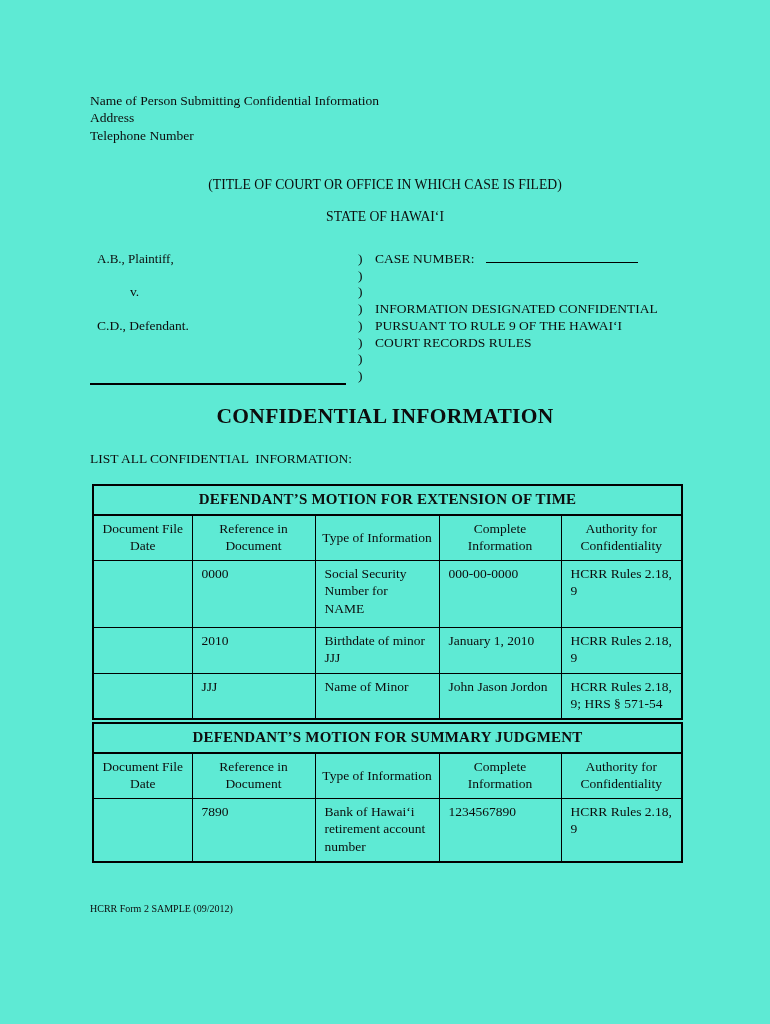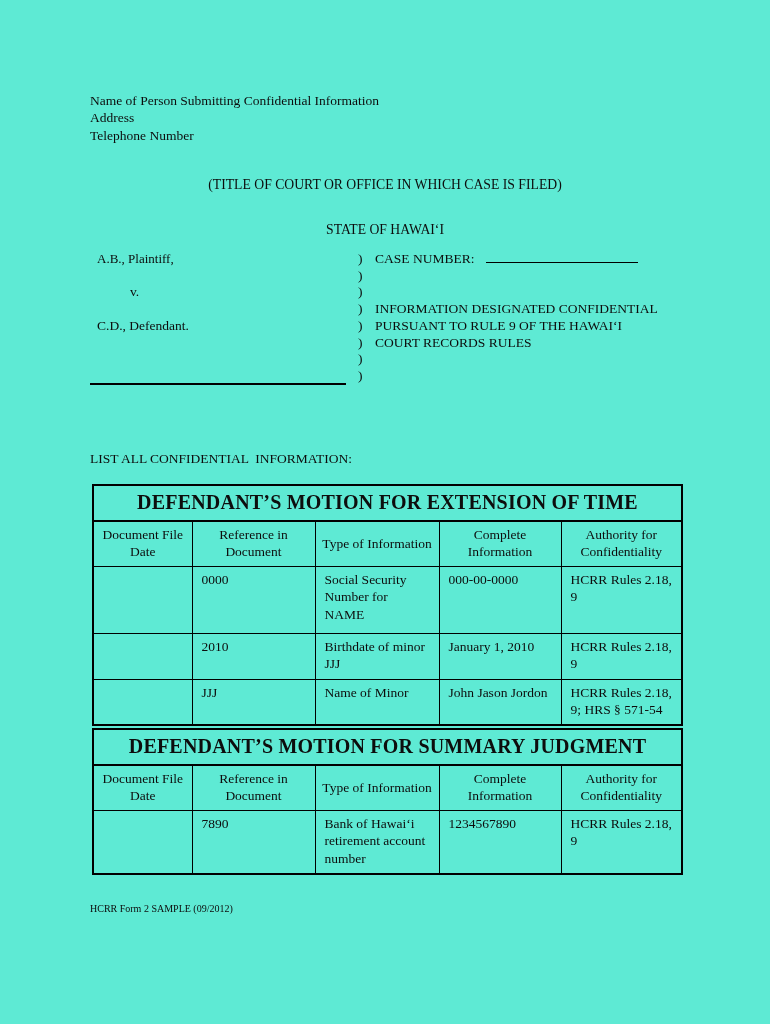--- a/index.html
+++ b/index.html
@@ -24,21 +24,21 @@
 
   
   .court-title, .state-title {
     position: absolute;
     left: 0;
     width: 770px;
     text-align: center;
     font-size: 13.7px;
   }
   .court-title { top: 177px; }
-  .state-title { top: 209px; margin-top: 13px; }
+  .state-title { top: 209px; }
 
   
   .party-plaintiff { position: absolute; left: 97px; top: 251px; font-size: 13px; }
   .party-versus    { position: absolute; left: 130px; top: 284px; font-size: 13.5px; }
   .party-defendant { position: absolute; left: 97px; top: 318px; font-size: 13.5px; }
   .party-underline {
     position: absolute;
     left: 90px; top: 368px;
     width: 256px; height: 15px;
     border-bottom: 2px solid #000;
@@ -86,21 +86,21 @@
     border: 2px solid #000;
     font-size: 13.5px;
   }
   table.conf-table + table.conf-table { margin-top: 2px; }
   table.conf-table td { border: 1.2px solid #000; }
   tr.banner-row td {
     border-bottom: 2px solid #000;
     font-weight: bold;
     text-align: center;
     padding: 5px 8px 6px;
-    font-size: 20px;
+    font-size: 15px;
     letter-spacing: 0.2px;
   }
   tr.header-row td {
     text-align: center;
     vertical-align: middle;
     padding: 4px 6px 6px;
     line-height: 17px;
   }
   tr.data-row td {
     vertical-align: top;
@@ -163,20 +163,21 @@
       <span>COURT RECORDS RULES</span>
     </div>
     <div class="paren-row">
       <span class="paren-char">)</span>
     </div>
     <div class="paren-row">
       <span class="paren-char">)</span>
     </div>
   </div>
 
+  <div class="main-title">CONFIDENTIAL INFORMATION</div>
   <div class="list-label">LIST ALL CONFIDENTIAL  INFORMATION:</div>
 
   <div class="tables-wrap">
 
     <table class="conf-table">
       <colgroup>
         <col style="width:99px">
           <col style="width:123px">
           <col style="width:124px">
           <col style="width:122px">

